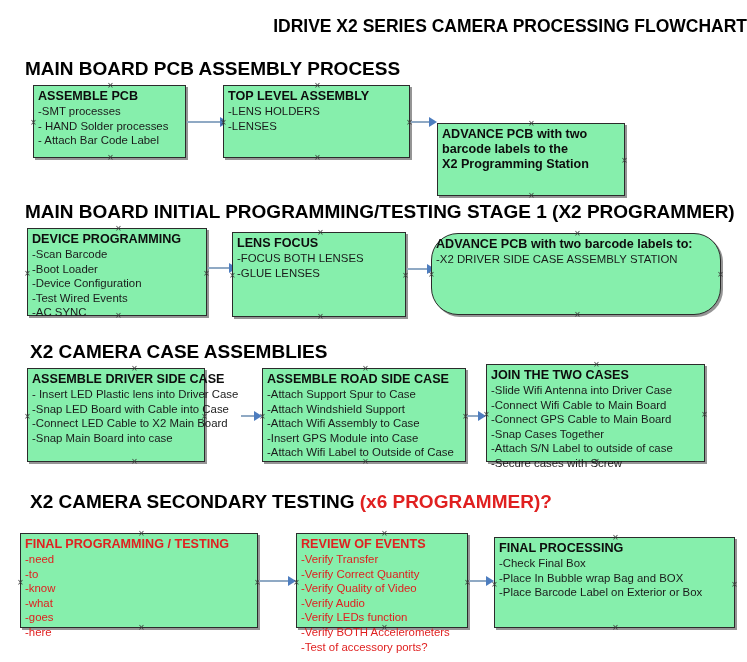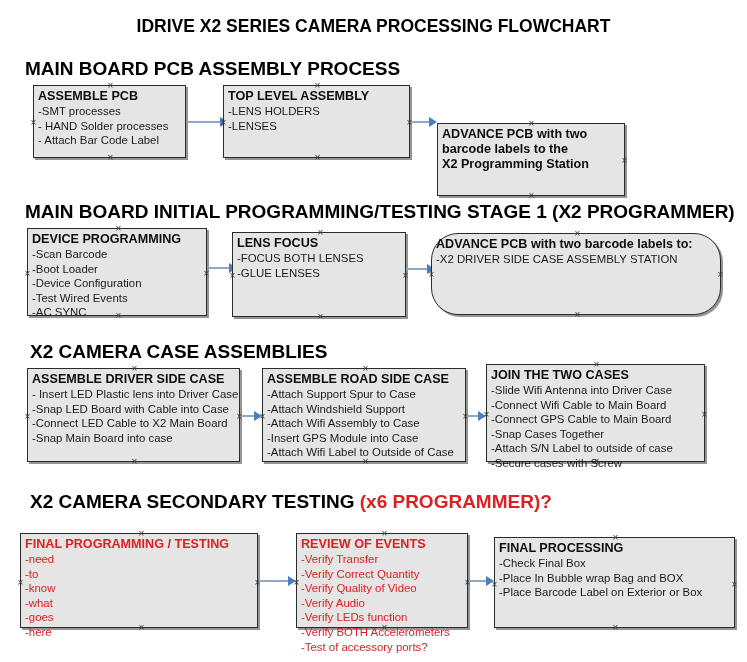--- a/index.html
+++ b/index.html
@@ -17,40 +17,40 @@
   #canvas {
     position: absolute;
     left: 0; top: 0;
     width: 747px;
     height: 662px;
   }
   .title {
     position: absolute;
     left: 0; top: 16px;
     width: 747px;
-    text-align: center;
+    text-align: right;
     font-size: 17.5px;
     font-weight: bold;
     color: #000000;
     letter-spacing: 0px;
   }
   .section-head {
     position: absolute;
     font-size: 19px;
     font-weight: bold;
     color: #000000;
     white-space: nowrap;
   }
   .section-head .accent {
     color: #e02020;
   }
   
   .box {
     position: absolute;
-    background: #e5e5e5;
+    background: #86efac;
     border: 1px solid #2b2b2b;
     box-sizing: border-box;
     box-shadow: 2px 2px 0 rgba(130,130,130,0.85);
     padding: 3px 4px 2px 4px;
   }
   .box .bx-title {
     font-size: 12.6px;
     font-weight: bold;
     color: #0d0d0d;
     line-height: 15px;
@@ -184,21 +184,21 @@
     <span class="hx" style="left:141px; top:-5px;"></span>
     <span class="hx" style="left:141px; bottom:-5px;"></span>
     <span class="hx" style="left:-5px; top:36px;"></span>
     <span class="hx" style="right:-5px; top:36px;"></span>
   </div>
 
   <div class="section-head" style="left:30px; top:341px;">
     <span>X2 CAMERA CASE ASSEMBLIES</span><span class="accent"></span>
   </div>
 
-  <div class="box" style="left:27px; top:368px; width:213px; height:94px;">
+  <div class="box" style="left:27px; top:368px; width:178px; height:94px;">
     <div class="bx-title">ASSEMBLE DRIVER SIDE CASE</div>
     <div class="bx-line">- Insert LED Plastic lens into Driver Case</div>
     <div class="bx-line">-Snap LED Board with Cable into Case</div>
     <div class="bx-line">-Connect LED Cable to X2 Main Board</div>
     <div class="bx-line">-Snap Main Board into case</div>
     <span class="hx" style="left:102px; top:-5px;"></span>
     <span class="hx" style="left:102px; bottom:-5px;"></span>
     <span class="hx" style="left:-5px; top:43px;"></span>
     <span class="hx" style="right:-5px; top:43px;"></span>
   </div>

